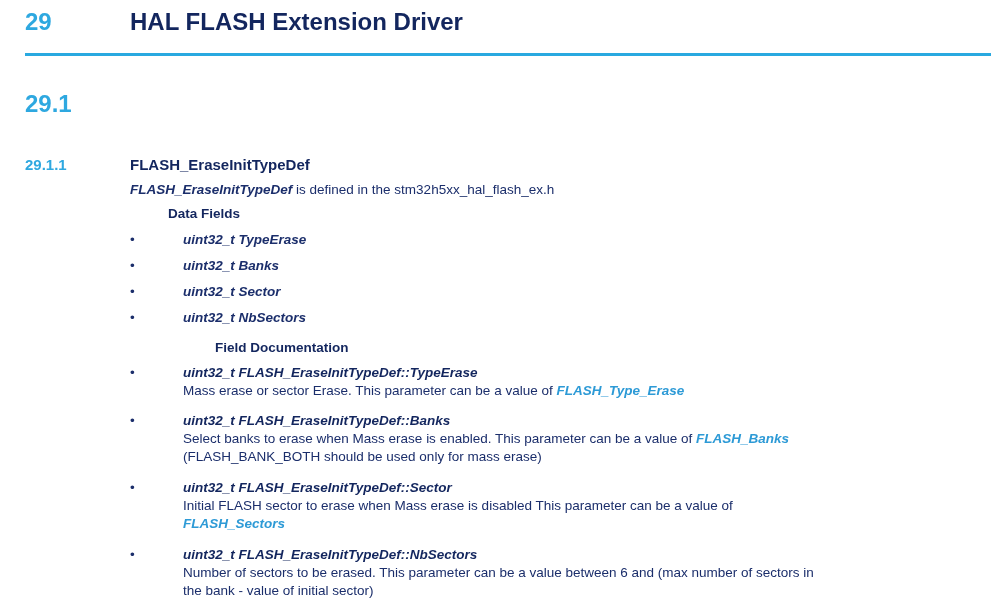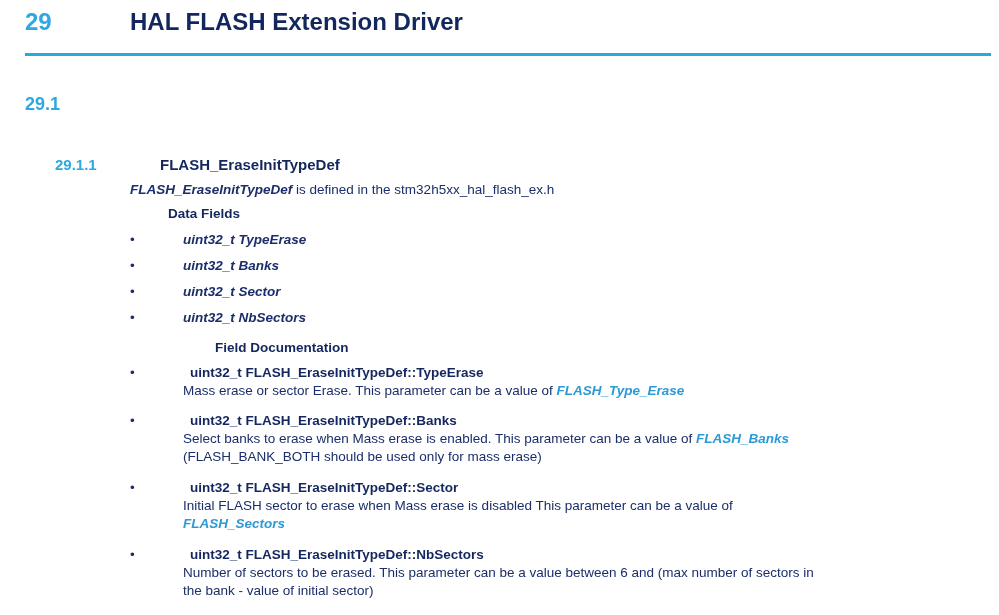--- a/index.html
+++ b/index.html
@@ -11,42 +11,42 @@
     font-family:"Liberation Sans","DejaVu Sans",sans-serif;
     overflow:hidden;
   }
   .page { position:relative; width:999px; height:615px; }
 
   .hrow { display:flex; font-weight:bold; }
   .num-col { flex:0 0 105px; margin-left:25px; color:#2ea8e0; }
 
   .chapter-row { margin-top:8px; font-size:24px; line-height:28px; }
   .rule { margin:17px 0 0 25px; width:966px; height:3px; background:#29a9e0; }
-  .section-row { margin-top:37px; font-size:18px; line-height:22px; }
-  .subsection-row { margin-top:40px; font-size:15px; line-height:19px;margin-left:30px; }
+  .section-row { margin-top:37px; font-size:24px; line-height:22px; }
+  .subsection-row { margin-top:40px; font-size:15px; line-height:19px; }
   .hrow .title { font-weight:bold; color:#13265e; }
 
   .content { margin-left:130px; width:862px; font-size:13.5px; line-height:18px; color:#1b2e6b; }
   .def-line { margin-top:7px; white-space:nowrap; }
   .bi { font-weight:bold; font-style:italic; }
   .subhead { font-weight:bold; margin-top:6px; color:#13265e;padding-left:38px; }
   .subhead.fd { margin-top:8px;margin-left:47px; }
 
   ul { list-style:none; }
   .fields-list { margin-top:4px; }
   .fields-list li { display:flex; line-height:26px; }
   .marker { flex:0 0 53px; }
   .fields-list .field-label { font-weight:bold; font-style:italic; }
 
   .doc-list { margin-top:7px; }
   .doc-list li { display:flex; margin-bottom:12px; }
   .doc-list li.gap13 { margin-bottom:13px; }
   .doc-list .marker { line-height:18px; }
   .doc-line { white-space:nowrap; }
-  .doc-title { font-weight:bold; color:#13265e;margin-left:7px; }
+  .doc-title { font-weight:bold; font-style:italic; color:#13265e; }
   .xref { font-weight:bold; font-style:italic; color:#2d9ad6; text-decoration:none; cursor:pointer; }
 </style>
 </head>
 <body>
 
 <div class="page">
 
   <div class="hrow chapter-row">
     <span class="num-col">29</span>
     <span class="title">HAL FLASH Extension Driver</span>

